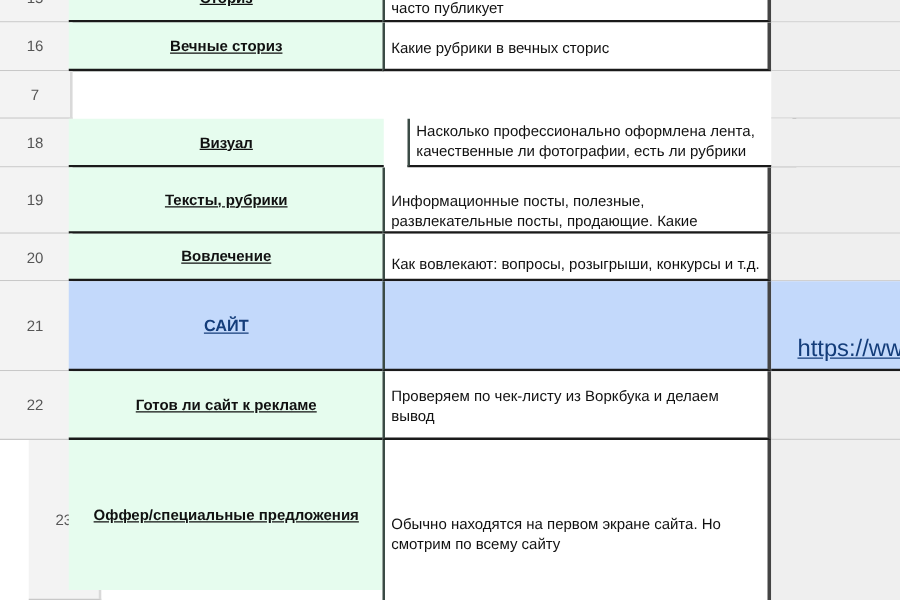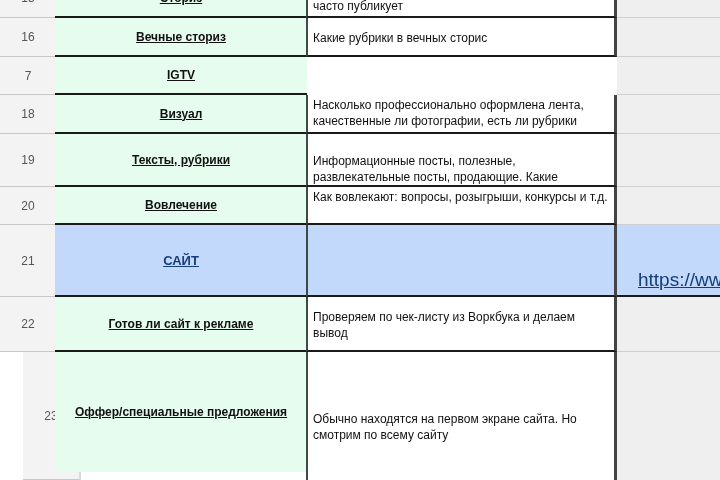--- a/index.html
+++ b/index.html
@@ -59,46 +59,45 @@
     <div class="rh">16</div>
     <div class="c1">Вечные сториз</div>
     <div class="c2">
         <span>Какие рубрики в вечных сторис</span>
       </div>
     <div class="c3"></div>
   </div>
 
   <div class="row" style="top:78px;height:38px;">
     <div class="rh">7</div>
-    <div class="c1">IGTV</div>
     <div class="c3"></div>
   </div>
 
   <div class="row" style="top:116px;height:39px;">
     <div class="rh">18</div>
     <div class="c1">Визуал</div>
-    <div class="c2 top" style="padding-top:2px;">
+    <div class="c2 top" style="padding-top:2px;margin-left:20px;">
         <span>Насколько профессионально оформлена лента, качественные ли фотографии, есть ли рубрики</span>
       </div>
     <div class="c3"></div>
   </div>
 
   <div class="row" style="top:155px;height:53px;">
     <div class="rh">19</div>
     <div class="c1">Тексты, рубрики</div>
     <div class="c2 top" style="padding-top:19px;">
         <span>Информационные посты, полезные, развлекательные посты, продающие. Какие рубрики.</span>
       </div>
     <div class="c3"></div>
   </div>
 
   <div class="row" style="top:208px;height:38px;">
     <div class="rh">20</div>
     <div class="c1">Вовлечение</div>
-    <div class="c2 top" style="padding-top:2px;">
+    <div class="c2 top" style="padding-top:16px;justify-content:center;">
         <span>Как вовлекают: вопросы, розыгрыши, конкурсы и т.д.</span>
       </div>
     <div class="c3"></div>
   </div>
 
   <div class="row section" style="top:246px;height:72px;">
     <div class="rh">21</div>
     <div class="c1">САЙТ</div>
     <div class="c2"></div>
     <div class="c3">

